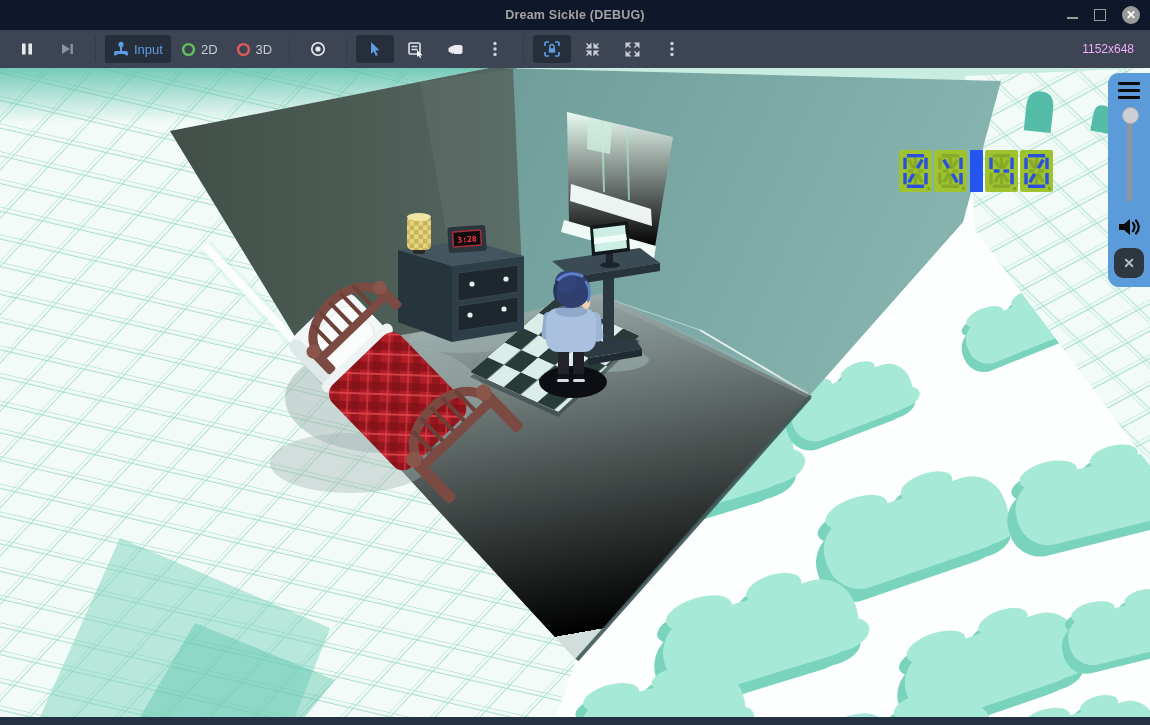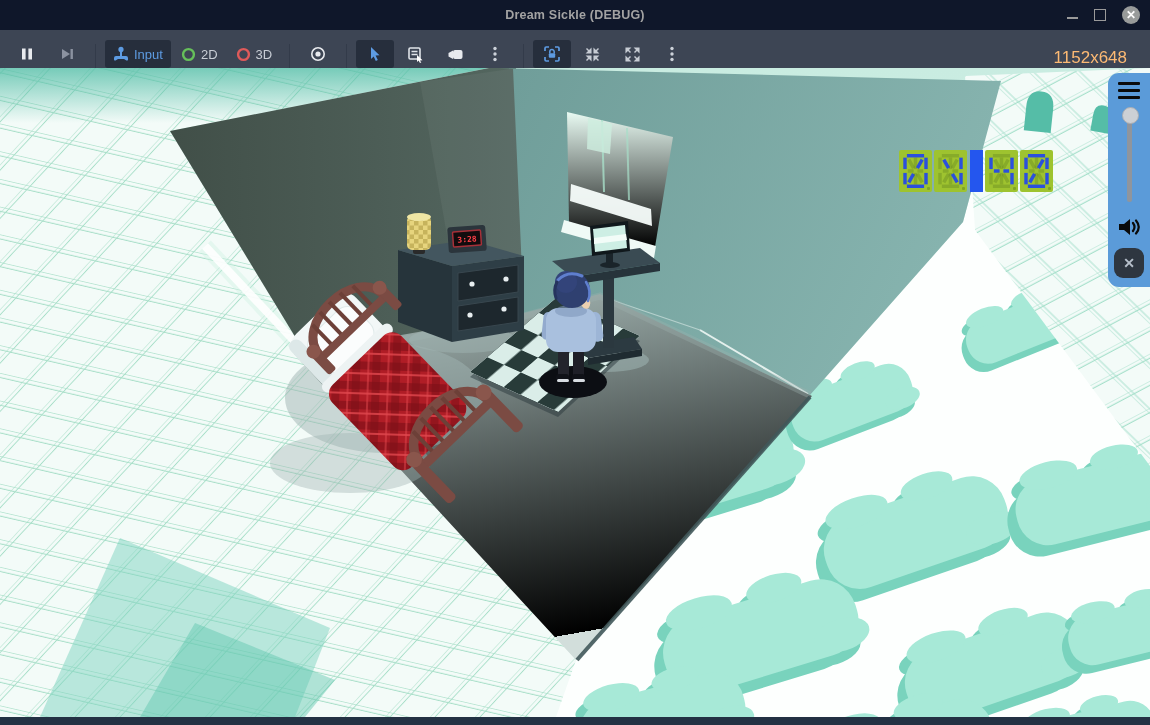--- a/index.html
+++ b/index.html
@@ -8,29 +8,29 @@
   
   .titlebar{height:30px;background:#0f172a;display:flex;align-items:center;position:relative;}
   .titlebar .title{position:absolute;left:0;right:0;text-align:center;color:#a3a3a3;
        font-size:12.5px;font-weight:bold;letter-spacing:.2px;}
   .wctrl{position:absolute;right:10px;top:0;height:30px;display:flex;align-items:center;gap:16px;}
   .wc-min{width:11px;height:2px;background:#9a9a9a;margin-top:6px;}
   .wc-max{width:10px;height:10px;border:1.5px solid #9a9a9a;}
   .wc-close{width:18px;height:18px;border-radius:50%;background:#9d9fA0;background:#989b9a;
        display:flex;align-items:center;justify-content:center;color:#fdfdfd;font-size:12px;font-weight:bold;}
   
-  .toolbar{height:38px;background:#3d4554;display:flex;align-items:flex-end;padding:0 8px;gap:2px;}
+  .toolbar{height:38px;background:#3d4554;display:flex;align-items:center;padding:0 8px;gap:2px;}
   .tbtn{height:28px;min-width:28px;padding:0 5px;border-radius:3px;display:flex;align-items:center;
         justify-content:center;gap:5px;color:#c8cdd5;font-size:13px;}
   .tbtn.active{background:#262e3c;}
   .tbtn.textbtn{padding:0 8px;}
   .accent{color:#5d9be2;}
   .tsep{width:1px;height:24px;background:#333b4a;margin:0 7px;}
   .spacer{flex:1;}
-  .res{color:#fdba74;font-size:17px;margin-right:15px;}
+  .res{color:#f0abfc;font-size:12px;margin-right:8px;}
   .ticon{display:block;}
   
   .viewport{position:relative;width:1150px;height:649px;overflow:hidden;background:#d5f1e8;}
   .scene{position:absolute;left:0;top:0;}
   
   .hud-clock{position:absolute;left:899px;top:82px;display:flex;align-items:center;}
   .clk-cell{width:33px;height:42px;background:#9ec32f;border-radius:2px;margin-right:2px;position:relative;}
   .clk-cell .dot{position:absolute;right:2px;bottom:2px;width:3px;height:3px;background:#7fa326;border-radius:1px;}
   .clk-sep{width:13px;height:42px;background:#2456ee;margin:0 2px 0 1px;}
   

